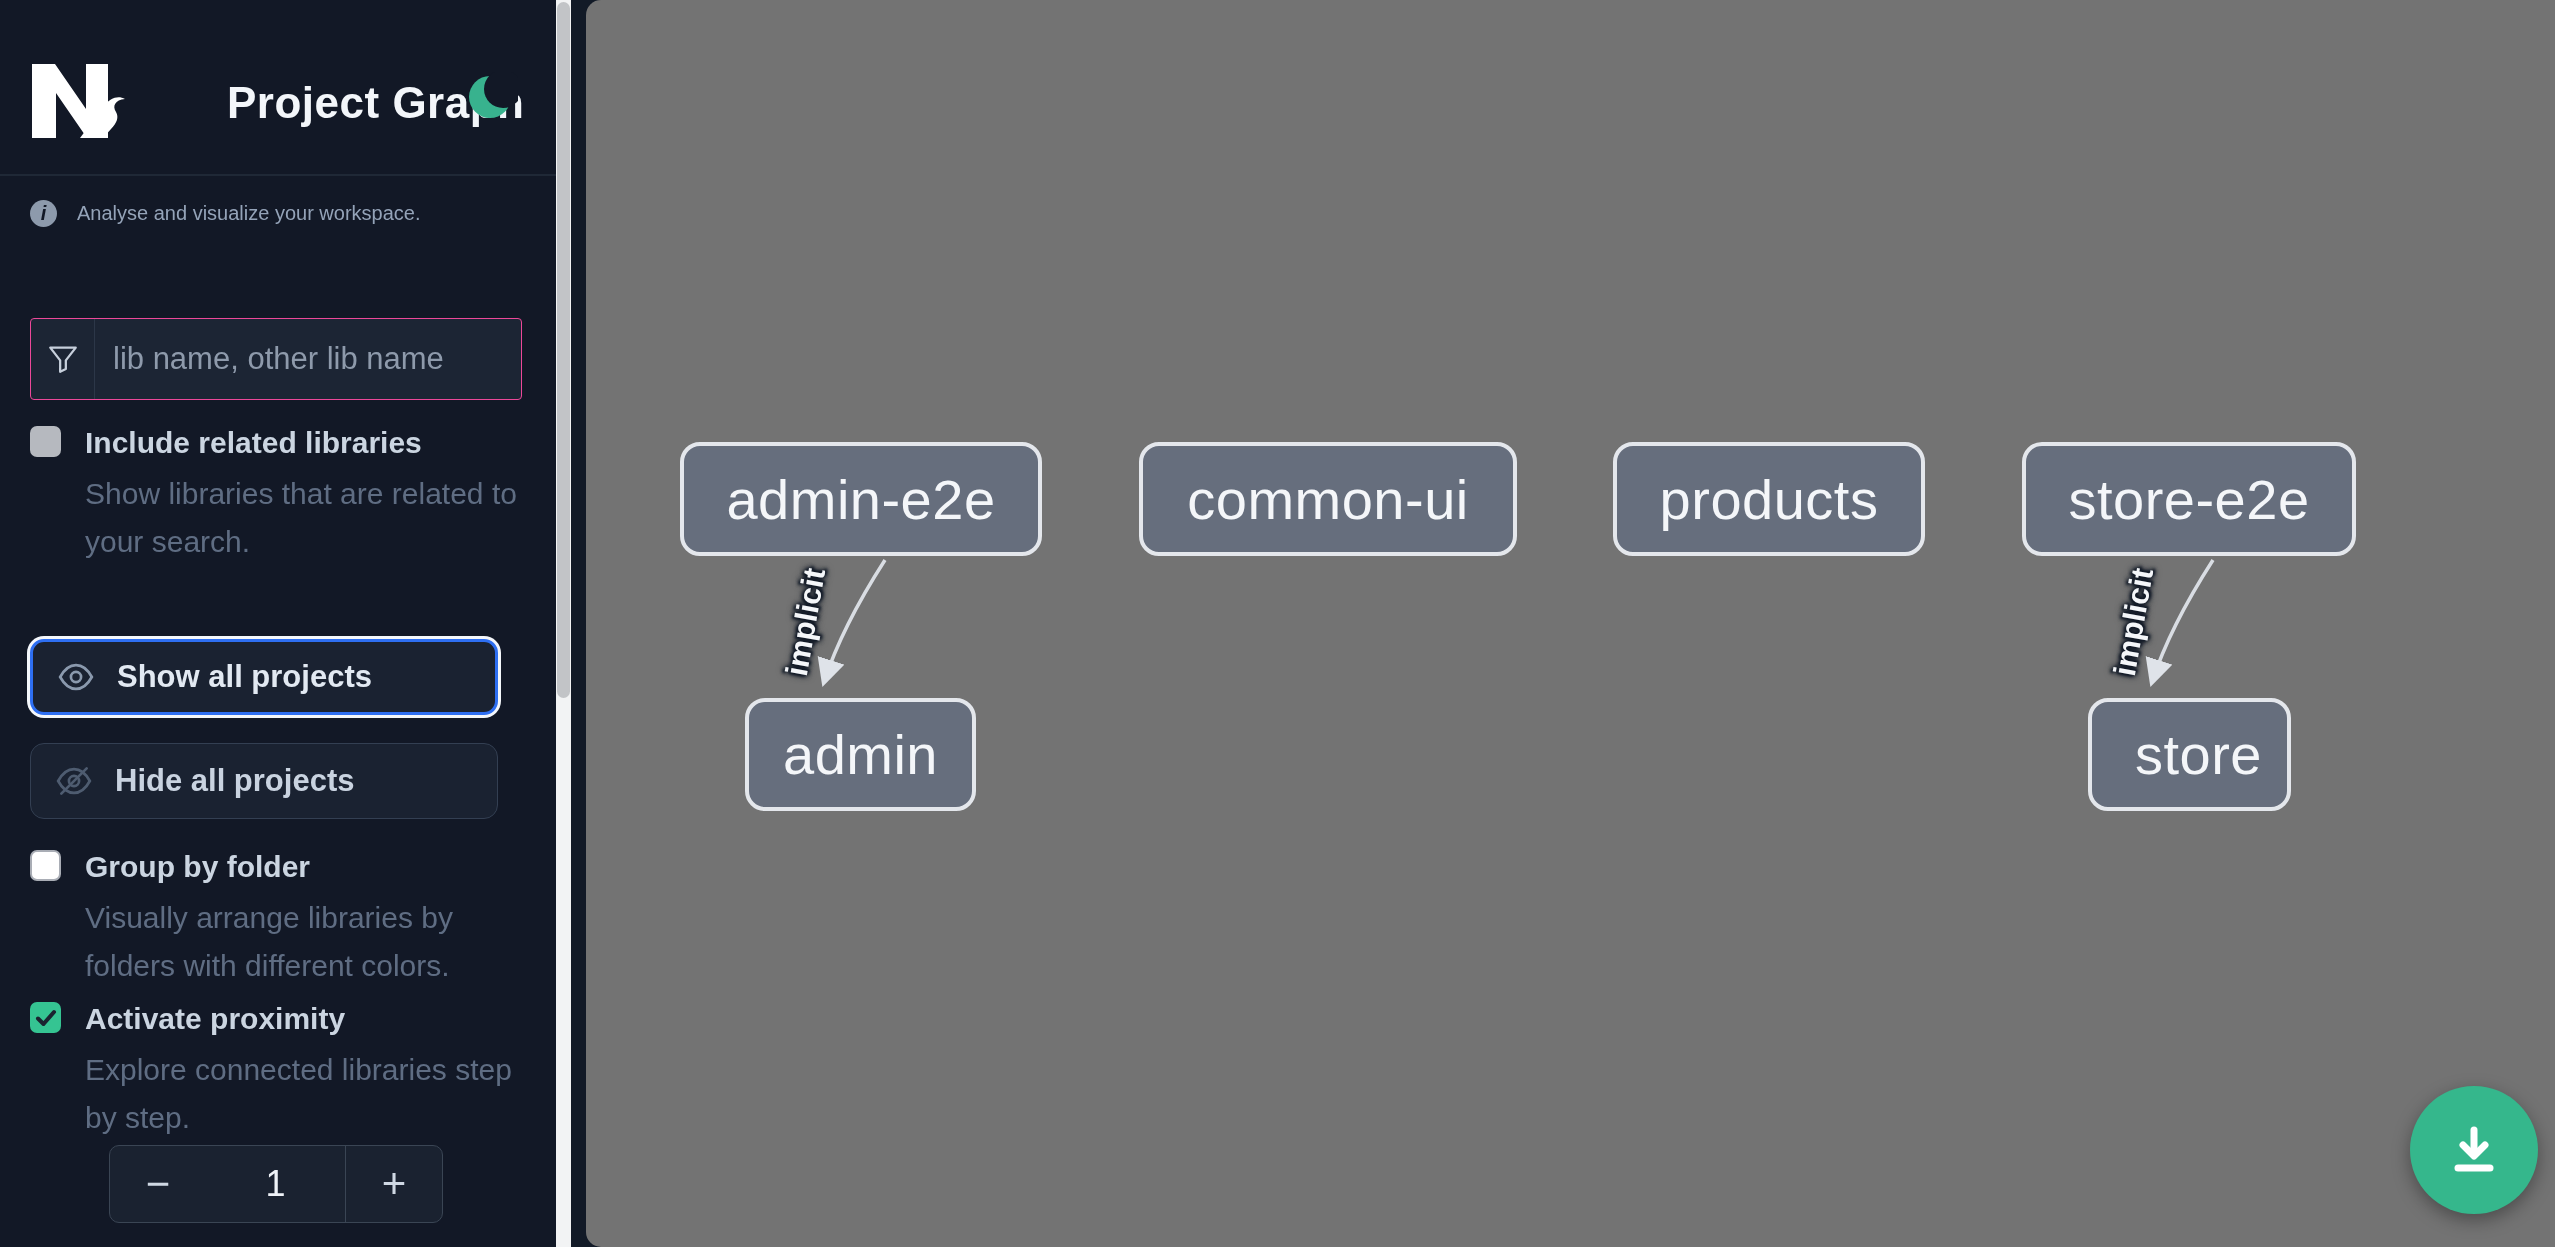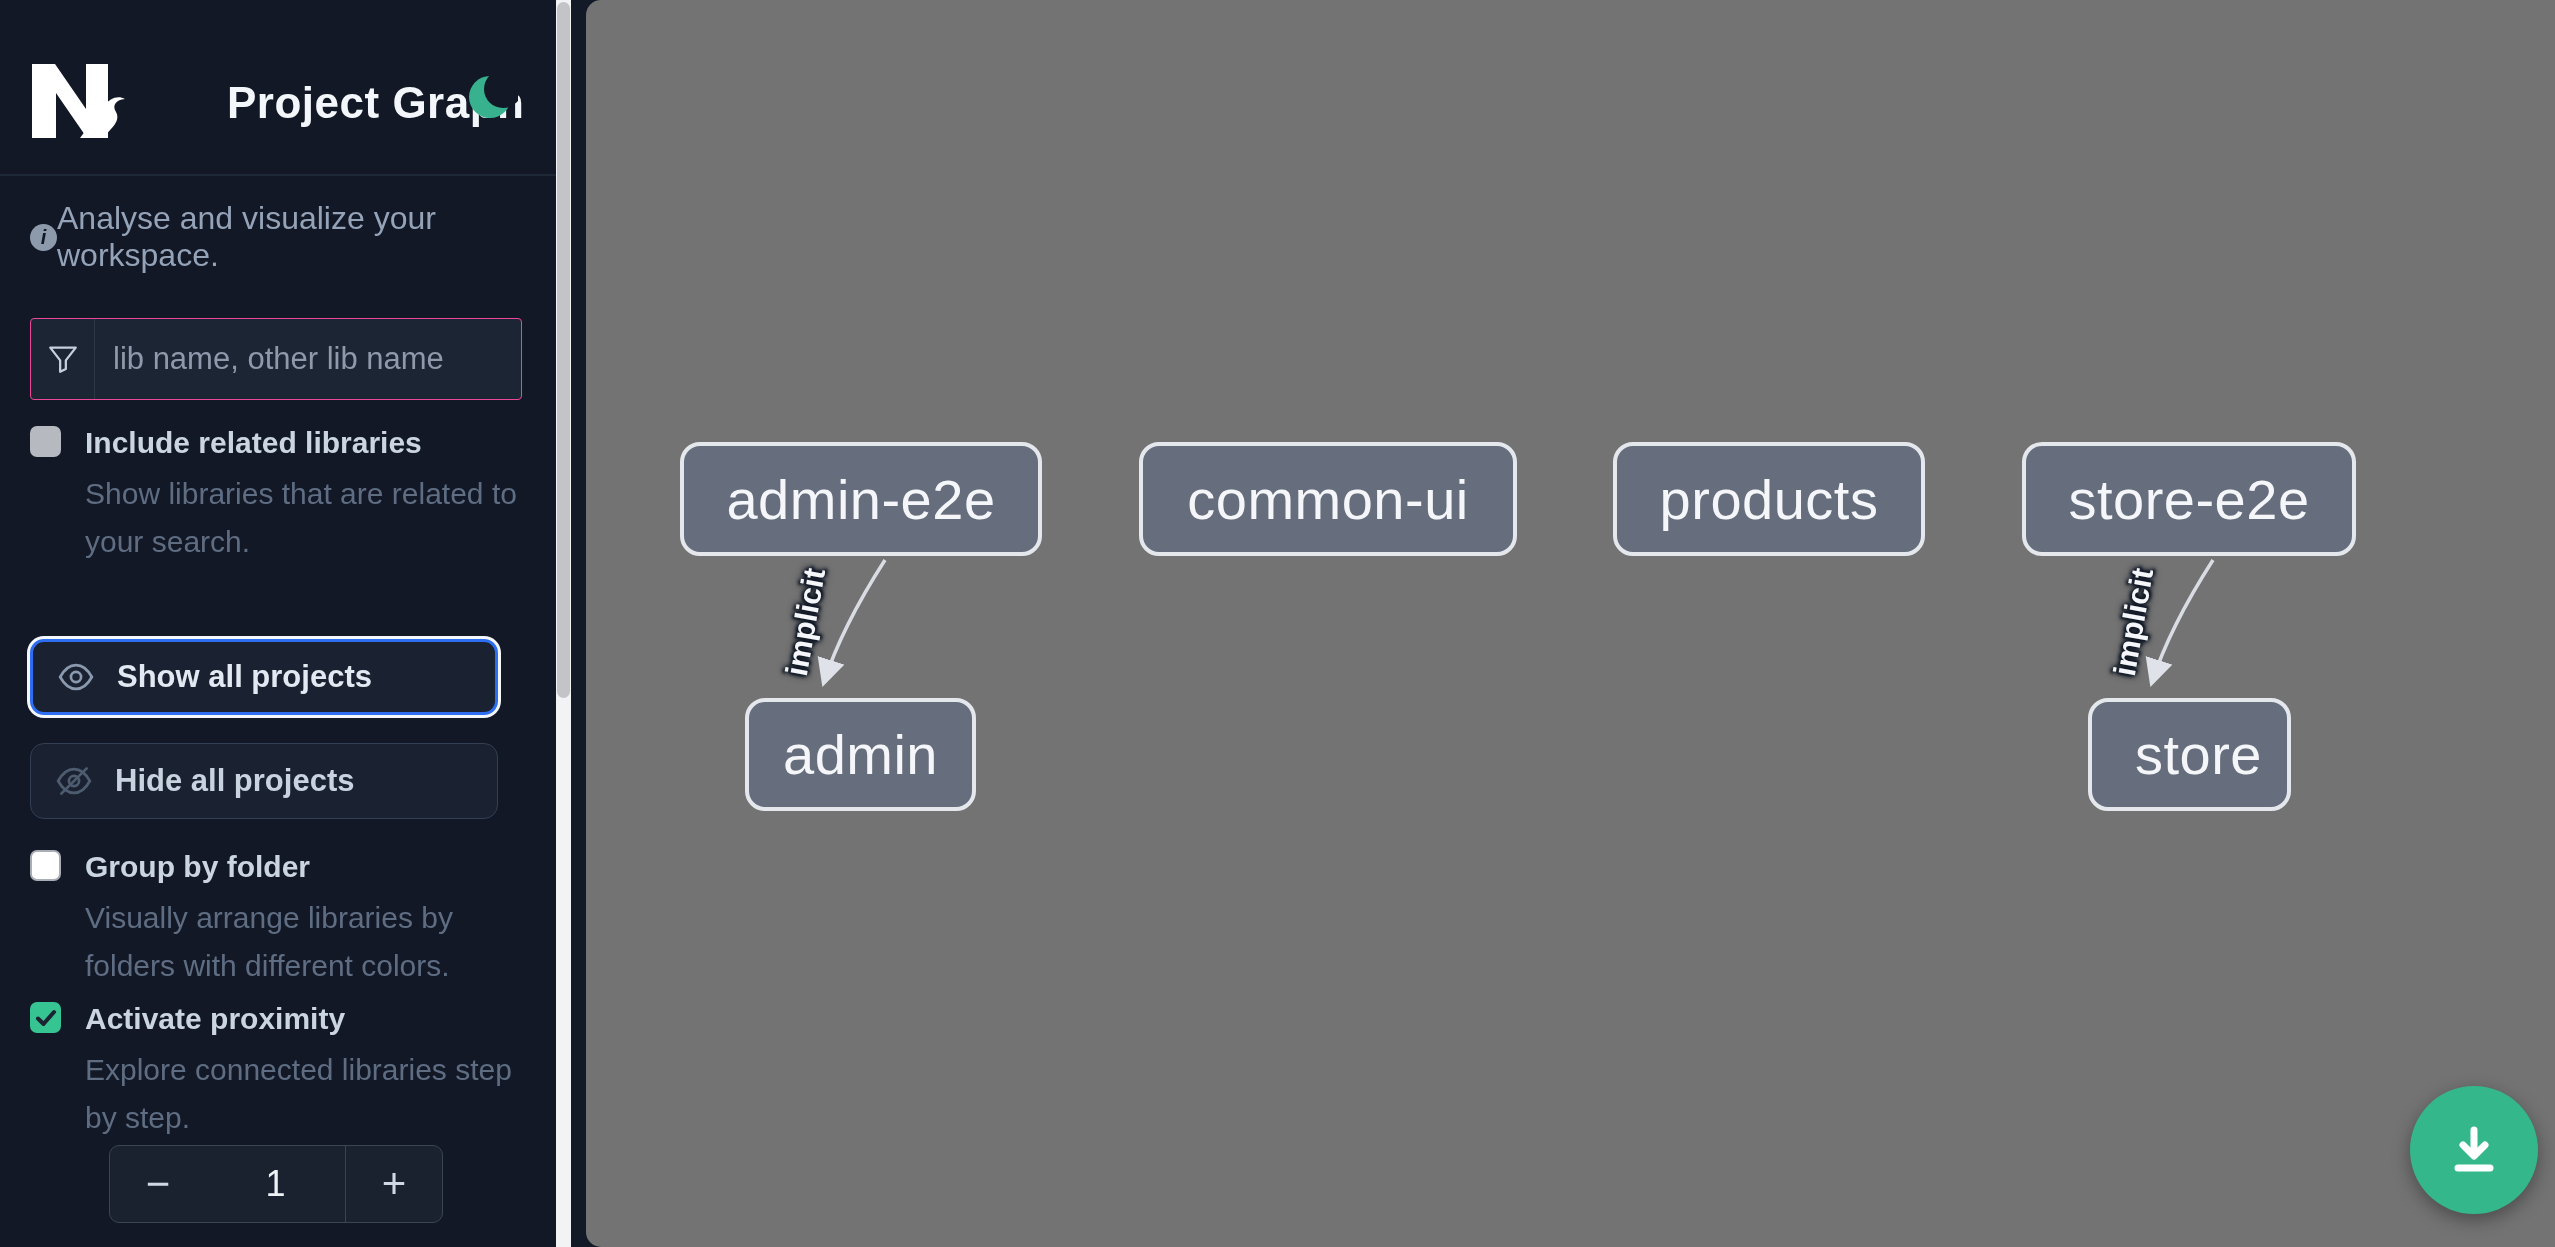--- a/index.html
+++ b/index.html
@@ -33,21 +33,21 @@
   }
 
   .info-row { position:absolute; left:30px; top:200px; display:flex; align-items:center; }
   .info-icon {
     width:27px; height:27px; border-radius:50%;
     background:#8d9aac; color:#121826;
     font-size:20px; font-weight:700; font-style:italic;
     display:flex; align-items:center; justify-content:center;
     flex:0 0 auto;
   }
-  .info-text { font-size:32px; color:#94a3b8; }
+  .info-text { margin-left:20px; font-size:20px; color:#94a3b8; }
 
   .search-box {
     position:absolute; left:30px; top:318px; width:492px; height:82px;
     background:#1c2534; border:1px solid #ec4899; border-radius:4px;
     display:flex; align-items:stretch; overflow:hidden;
   }
   .search-icon-seg {
     width:64px; display:flex; align-items:center; justify-content:center;
     border-right:1px solid #2c3748; flex:0 0 auto;
   }

